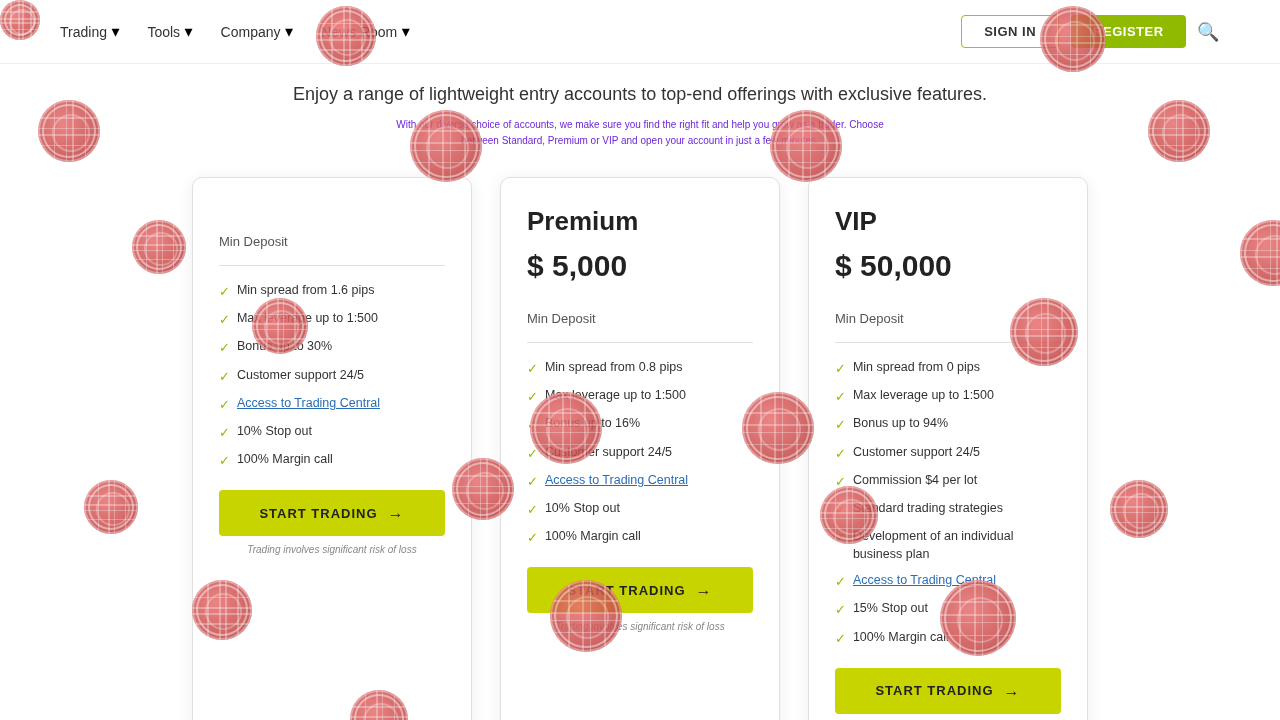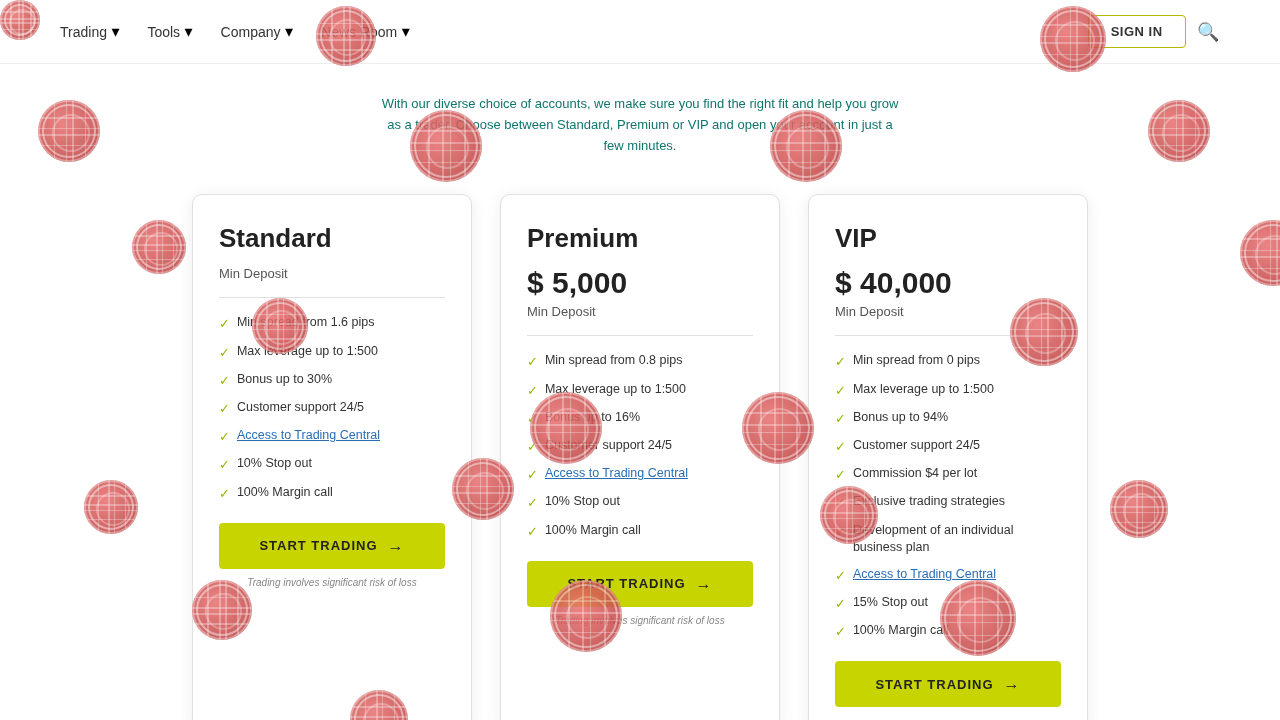--- a/index.html
+++ b/index.html
@@ -92,24 +92,24 @@
       position: relative;
       z-index: 5;
     }
     .hero-text h2 {
       font-size: 18px;
       font-weight: 400;
       color: #333;
       margin-bottom: 12px;
     }
     .hero-text p {
-      font-size: 13px;
-      color: #0f766e;
+      font-size: 10px;
+      color: #6d28d9;
       max-width: 520px;
-      margin: 10px auto;
+      margin: 0 auto;
       line-height: 1.6;
     }
 
     
     .cards-wrapper {
       display: flex;
       justify-content: center;
       gap: 28px;
       padding: 18px 60px 20px;
       position: relative;
@@ -132,20 +132,21 @@
     .card-price {
       font-size: 30px;
       font-weight: 800;
       color: #222;
       margin-bottom: 4px;
     }
     .card-subtitle {
       font-size: 13px;
       color: #555;
       margin-bottom: 16px;
+      margin-top: 28px;
     }
     .card-divider {
       border: none;
       border-top: 1.5px solid #e0e0e0;
       margin-bottom: 16px;
     }
     .card-features {
       list-style: none;
       margin-bottom: 20px;
     }
@@ -262,31 +263,32 @@
 
 <nav>
   <ul class="nav-links">
     <li><a href="#">Trading</a> ▾</li>
     <li><a href="#">Tools</a> ▾</li>
     <li><a href="#">Company</a> ▾</li>
     <li><a href="#">News Room</a> ▾</li>
   </ul>
   <div class="nav-actions">
     <button class="btn-signin">SIGN IN</button>
+    <button class="btn-register">REGISTER</button>
     <button class="nav-search">🔍</button>
   </div>
 </nav>
 
 <div class="hero-text">
+  <h2>Enjoy a range of lightweight entry accounts to top-end offerings with exclusive features.</h2>
   <p>With our diverse choice of accounts, we make sure you find the right fit and help you grow as a trader. Choose between Standard, Premium or VIP and open your account in just a few minutes.</p>
 </div>
 
 <div class="cards-wrapper" id="cards-container">
     <div class="card">
-      <div class="card-title">Standard</div>
       <div class="card-subtitle">Min Deposit</div>
       <hr class="card-divider">
       <ul class="card-features">
         <li>
           <span class="check-icon">✓</span>
           <span>Min spread from 1.6 pips</span>
         </li>
         <li>
           <span class="check-icon">✓</span>
           <span>Max leverage up to 1:500</span>
@@ -354,21 +356,21 @@
         </li>
       </ul>
       <button class="btn-start">
         <span>START TRADING</span>
         <span class="arrow">→</span>
       </button>
       <div class="card-disclaimer">Trading involves significant risk of loss</div>
     </div>
     <div class="card">
       <div class="card-title">VIP</div>
-      <div class="card-price">$ 40,000</div>
+      <div class="card-price">$ 50,000</div>
       <div class="card-subtitle">Min Deposit</div>
       <hr class="card-divider">
       <ul class="card-features">
         <li>
           <span class="check-icon">✓</span>
           <span>Min spread from 0 pips</span>
         </li>
         <li>
           <span class="check-icon">✓</span>
           <span>Max leverage up to 1:500</span>
@@ -380,21 +382,21 @@
         <li>
           <span class="check-icon">✓</span>
           <span>Customer support 24/5</span>
         </li>
         <li>
           <span class="check-icon">✓</span>
           <span>Commission $4 per lot</span>
         </li>
         <li>
           <span class="check-icon">✓</span>
-          <span>Exclusive trading strategies</span>
+          <span>Standard trading strategies</span>
         </li>
         <li>
           <span class="check-icon">✓</span>
           <span>Development of an individual business plan</span>
         </li>
         <li>
           <span class="check-icon">✓</span>
           <a class="feature-link" href="#">Access to Trading Central</a>
         </li>
         <li>

